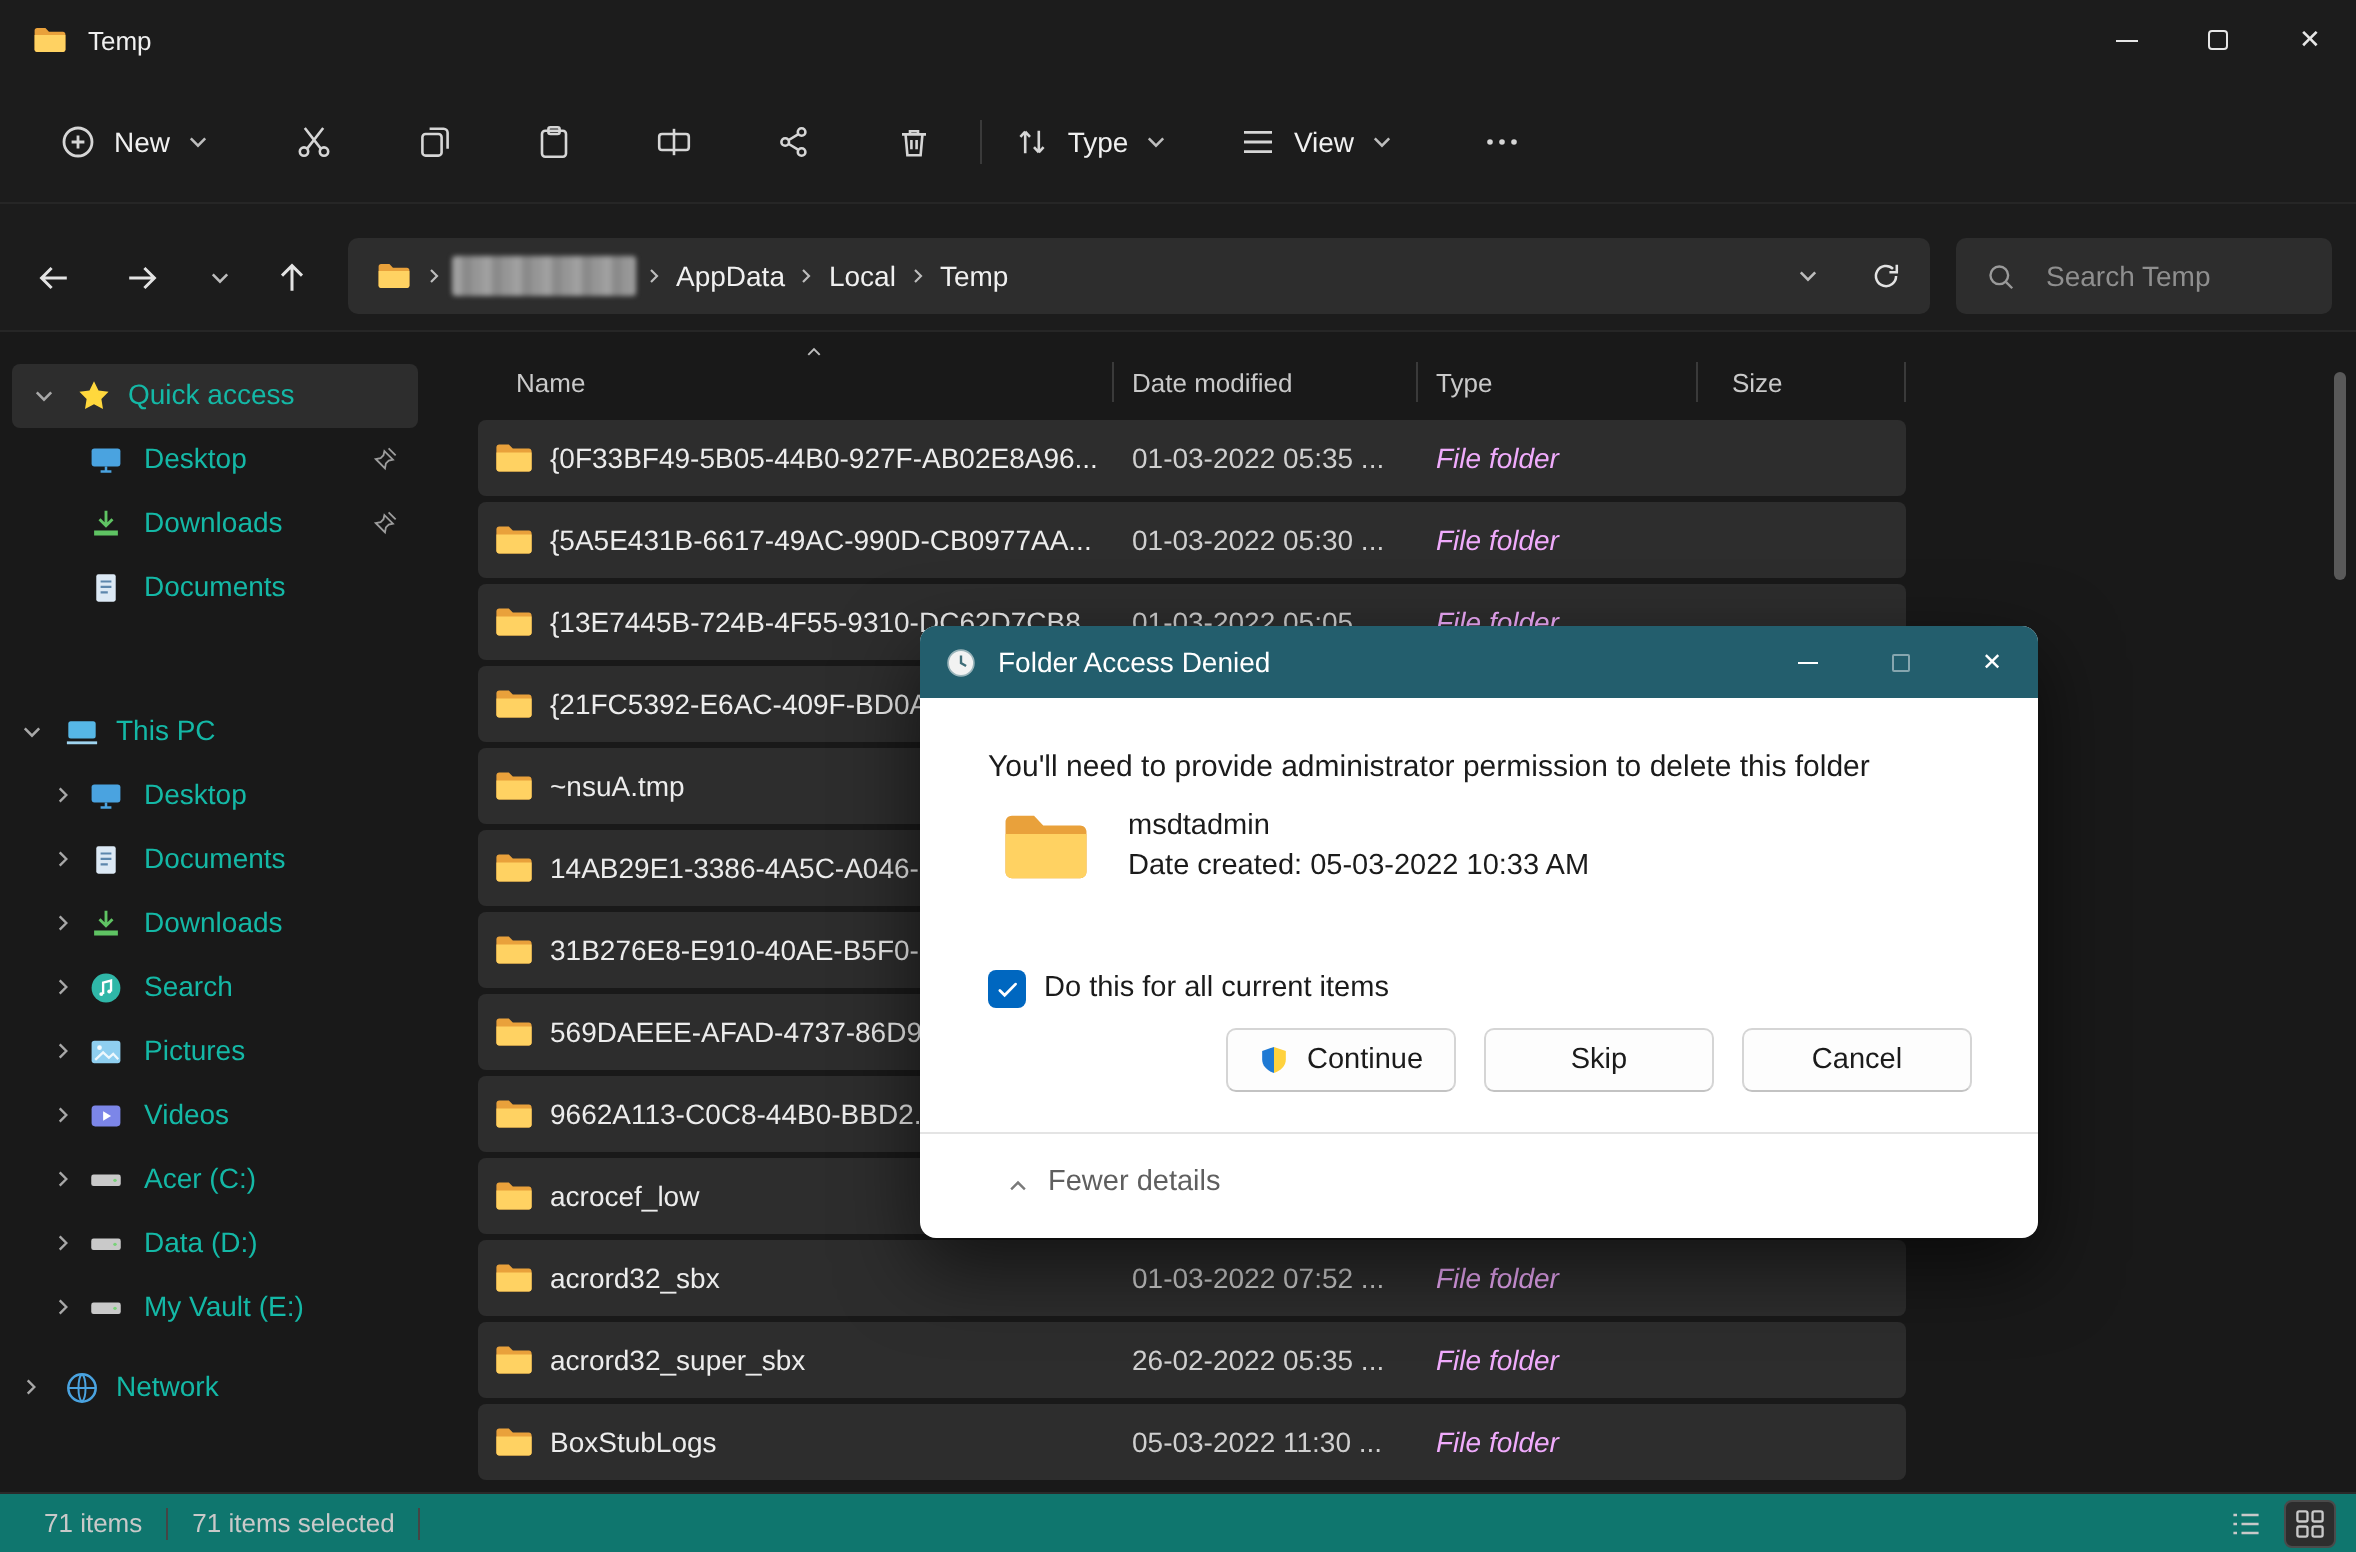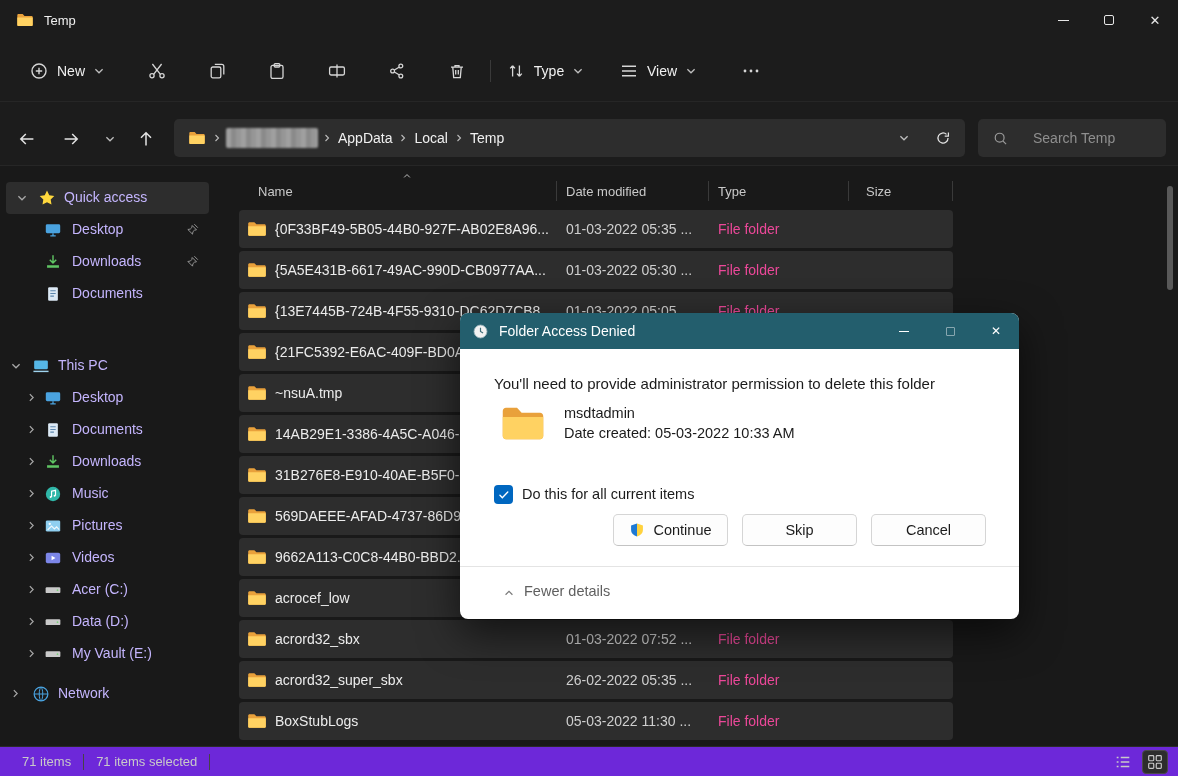--- a/index.html
+++ b/index.html
@@ -30,50 +30,50 @@
 
   
   .addressrow { position:absolute; top:102px; left:0; right:0; height:64px; background:#1c1c1c; border-bottom:1px solid #262626; }
   .navbtn { position:absolute; top:19px; height:36px; display:flex; align-items:center; justify-content:center; color:#e3e3e3; border-radius:5px; }
   .addressbox { position:absolute; left:174px; top:17px; width:791px; height:38px; background:#2d2d2d; border-radius:5px; display:flex; align-items:center; }
   .crumb { color:#f0f0f0; font-size:14px; padding:0 6px; }
   .crumb-sep { color:#bdbdbd; display:flex; align-items:center; }
   .redacted { width:92px; height:20px; margin:0 4px; border-radius:2px; filter:blur(1.2px);
     background:repeating-linear-gradient(90deg,#a0a0a0 0 5px,#8a8a8a 5px 10px,#969696 10px 15px); }
   .addr-right { position:absolute; right:0; top:0; height:38px; display:flex; align-items:center; }
-  .searchbox { position:absolute; left:978px; top:17px; width:188px; height:38px; background:#2d2d2d; border-radius:5px; display:flex; align-items:center; padding-left:14px; gap:24px; }
+  .searchbox { position:absolute; left:978px; top:17px; width:188px; height:38px; background:#2d2d2d; border-radius:5px; display:flex; align-items:center; padding-left:14px; gap:14px; }
   .searchbox input { background:transparent; border:none; outline:none; color:#e8e8e8; font-size:14px; width:130px;
     font-family:"Liberation Sans","DejaVu Sans",sans-serif; }
   .searchbox input::placeholder { color:#8f8f8f; }
 
   
   .sidebar { position:absolute; top:166px; left:0; width:215px; bottom:30px; background:#191919; }
-  .si { position:absolute; left:0; width:212px; height:32px; color:#c4b5fd; }
+  .si { position:absolute; left:0; width:212px; height:32px; color:#14b8a6; }
   .si .chev { position:absolute; top:10px; color:#a8a8a8; }
   .si .sicon { position:absolute; top:7px; }
   .si .slabel { position:absolute; top:7px; font-size:14px; white-space:nowrap; }
   .si .pin { position:absolute; right:12px; top:8px; color:#9d9d9d; }
   .si.hl { background:#2d2d2d; border-radius:4px; margin-left:6px; width:203px; }
 
   
   .content { position:absolute; left:215px; top:166px; right:0; bottom:30px; background:#191919; }
   .colheaders { position:absolute; left:24px; top:8px; width:714px; height:32px; }
   .colheaders .hl { position:absolute; top:10px; font-size:13px; color:#c9c9c9; }
   .colheaders .hsep { position:absolute; top:7px; width:1px; height:20px; background:#3a3a3a; }
   .sortcaret { position:absolute; top:-3px; color:#bdbdbd; }
   .row { position:absolute; left:24px; width:714px; height:38px; background:#2d2d2d; border-radius:4px; }
   .row .ficon { position:absolute; left:8px; top:11px; }
   .row .cname { position:absolute; left:36px; top:0; width:278px; line-height:38px; color:#ececec; white-space:nowrap; overflow:hidden; }
   .row .cdate { position:absolute; left:327px; top:0; width:150px; line-height:38px; color:#cfcfcf; white-space:nowrap; overflow:hidden; }
-  .row .ctype { position:absolute; left:479px; top:0; width:140px; line-height:38px; color:#ec4899; white-space:nowrap; overflow:hidden; }
+  .row .ctype { position:absolute; left:479px; top:0; width:140px; line-height:38px; color:#f0abfc; white-space:nowrap; overflow:hidden;font-style:italic; }
   .vscroll { position:absolute; right:5px; top:14px; width:6px; bottom:10px; }
   .vthumb { position:absolute; top:6px; left:0; width:6px; height:104px; background:#595959; border-radius:3px; }
 
   
-  .statusbar { position:absolute; left:0; right:0; bottom:0; height:30px; background:#6d28d9; border-top:1px solid #2a2a2a; display:flex; align-items:center; font-size:13px; color:#c9c9c9; }
+  .statusbar { position:absolute; left:0; right:0; bottom:0; height:30px; background:#0f766e; border-top:1px solid #2a2a2a; display:flex; align-items:center; font-size:13px; color:#c9c9c9; }
   .sb-sep { width:1px; height:16px; background:#454545; margin:0 12px; }
   .sb-views { position:absolute; right:10px; top:3px; display:flex; gap:6px; }
   .sb-viewbtn { width:26px; height:24px; display:flex; align-items:center; justify-content:center; color:#c9c9c9; border-radius:4px; }
   .sb-viewbtn.active { background:#2d2d2d; border:1px solid #4a4a4a; }
 
   
   .dialog { position:absolute; left:460px; top:313px; width:559px; height:306px; background:#ffffff; border-radius:8px; z-index:20;
     box-shadow:0 14px 40px rgba(0,0,0,0.6); color:#1b1b1b; overflow:hidden; }
   .dlg-header { position:absolute; top:0; left:0; right:0; height:36px; background:#235e6d; display:flex; align-items:center; }
   .dlg-header .dtitle { margin-left:10px; color:#ffffff; font-size:14px; }
@@ -484,21 +484,21 @@
     </div>
     <div class="si" style="top:312px;">
       <span class="chev" style="left:26px">
           <svg class="ic" width="11" height="11">
             <use href="#i-chev-right"></use>
           </svg>
         </span>
       <svg class="ic sicon" style="left:44px" width="18" height="18">
           <use href="#i-music"></use>
         </svg>
-      <span class="slabel" style="left:72px">Music</span>
+      <span class="slabel" style="left:72px">Search</span>
     </div>
     <div class="si" style="top:344px;">
       <span class="chev" style="left:26px">
           <svg class="ic" width="11" height="11">
             <use href="#i-chev-right"></use>
           </svg>
         </span>
       <svg class="ic sicon" style="left:44px" width="18" height="18">
           <use href="#i-pictures"></use>
         </svg>

